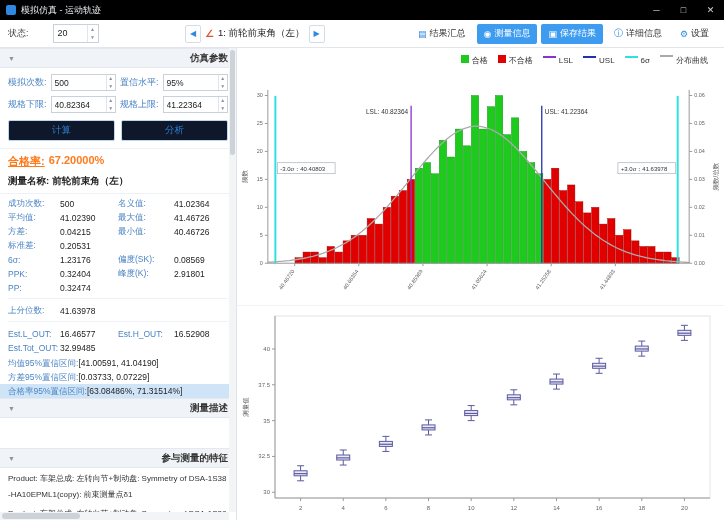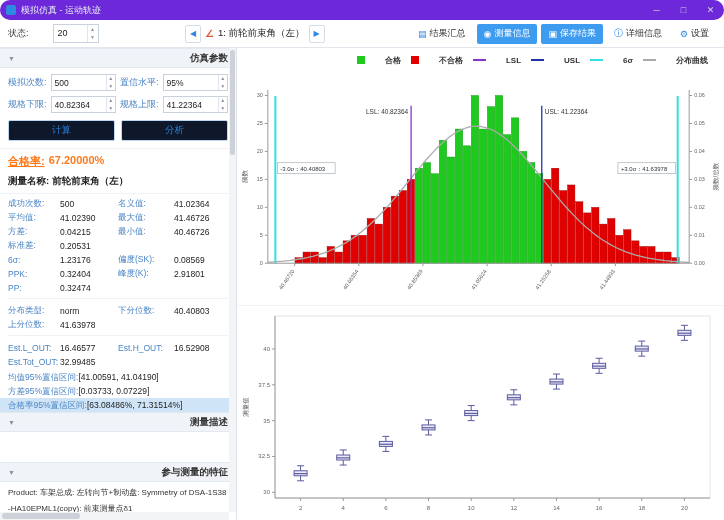--- a/index.html
+++ b/index.html
@@ -1,21 +1,21 @@
 <!DOCTYPE html>
 <html><head>
 <meta charset="utf-8">
 <style>
   *{margin:0;padding:0;box-sizing:border-box;}
   html,body{width:724px;height:520px;overflow:hidden;}
   body{font-family:"Liberation Sans","DejaVu Sans",sans-serif;background:#fff;}
   .window{width:724px;height:520px;display:flex;flex-direction:column;background:#fff;}
 
   
-  .titlebar{height:20px;background:#6d28d9;display:flex;align-items:center;padding-left:6px;color:#e8edf2;font-size:9px;flex:0 0 auto;border-radius:10px;}
+  .titlebar{height:20px;background:#000000;display:flex;align-items:center;padding-left:6px;color:#e8edf2;font-size:9px;flex:0 0 auto;}
   .app-icon{width:10px;height:10px;background:#2e8ae0;border-radius:2px;margin-right:5px;flex:0 0 auto;}
   .tb-title{flex:1;white-space:nowrap;}
   .win-btn{width:27px;height:20px;display:flex;align-items:center;justify-content:center;color:#cfd6df;font-size:9px;cursor:default;}
 
   
   .toolbar{height:28px;background:#fff;border-bottom:1px solid #e2e6ec;display:flex;align-items:center;padding:0 8px;gap:24px;flex:0 0 auto;font-size:9px;color:#444;}
   .spinner{display:flex;border:1px solid #c9d2dc;height:19px;width:46px;background:#fff;}
   .spinner .val{flex:1;padding:0 4px;line-height:17px;font-size:9px;color:#222;}
   .spin-arrows{width:11px;border-left:1px solid #e0e5eb;display:flex;flex-direction:column;}
   .spin-arrows span{flex:1;font-size:5px;color:#8a94a0;display:flex;align-items:center;justify-content:center;line-height:1;}
@@ -55,21 +55,21 @@
   .feat-item{margin-bottom:3px;line-height:16px;word-break:break-all;}
   .spacer-desc{height:30px;}
   .vscroll{position:absolute;right:0;top:0;bottom:8px;width:7px;background:#f3f4f6;}
   .vscroll .thumb{position:absolute;top:2px;left:1px;width:5px;height:105px;background:#cdd2d9;border-radius:3px;}
   .hscroll{position:absolute;left:0;right:7px;bottom:0;height:8px;background:#f3f4f6;}
   .hscroll .thumb{position:absolute;left:2px;top:1px;height:6px;width:78px;background:#cdd2d9;border-radius:3px;}
 
   .charts{flex:1;display:flex;flex-direction:column;background:#fff;min-width:0;}
   .hist-block{height:258px;display:flex;flex-direction:column;border-bottom:1px solid #f2f2f2;}
   .legend{height:20px;display:flex;align-items:center;justify-content:flex-end;gap:10px;padding:5px 16px 0;font-size:8px;color:#333;}
-  .lg-item{display:flex;align-items:center;gap:20px;font-weight:bold;}
+  .lg-item{display:flex;align-items:flex-start;gap:3px;}
   .lg-sw{width:8px;height:8px;display:inline-block;}
   .lg-line{width:13px;height:2px;display:inline-block;}
   svg{display:block;font-family:"Liberation Sans","DejaVu Sans",sans-serif;}
 </style>
 </head>
 <body>
 
 <div class="window">
 
   <div class="titlebar">
@@ -211,26 +211,20 @@
           </div>
           <div class="stat-row">
             <span class="s-l">PP:</span>
             <span class="s-v">0.32474</span>
             <span class="s-l"></span>
             <span class="s-v"></span>
           </div>
         </div>
       <div class="sep"></div>
       <div class="stats" id="dist-rows">
-          <div class="stat-row">
-            <span class="s-l">分布类型:</span>
-            <span class="s-v">norm</span>
-            <span class="s-l">下分位数:</span>
-            <span class="s-v">40.40803</span>
-          </div>
           <div class="stat-row">
             <span class="s-l">上分位数:</span>
             <span class="s-v">41.63978</span>
             <span class="s-l"></span>
             <span class="s-v"></span>
           </div>
         </div>
       <div class="sep"></div>
       <div class="stats" id="est-rows">
           <div class="stat-row">

